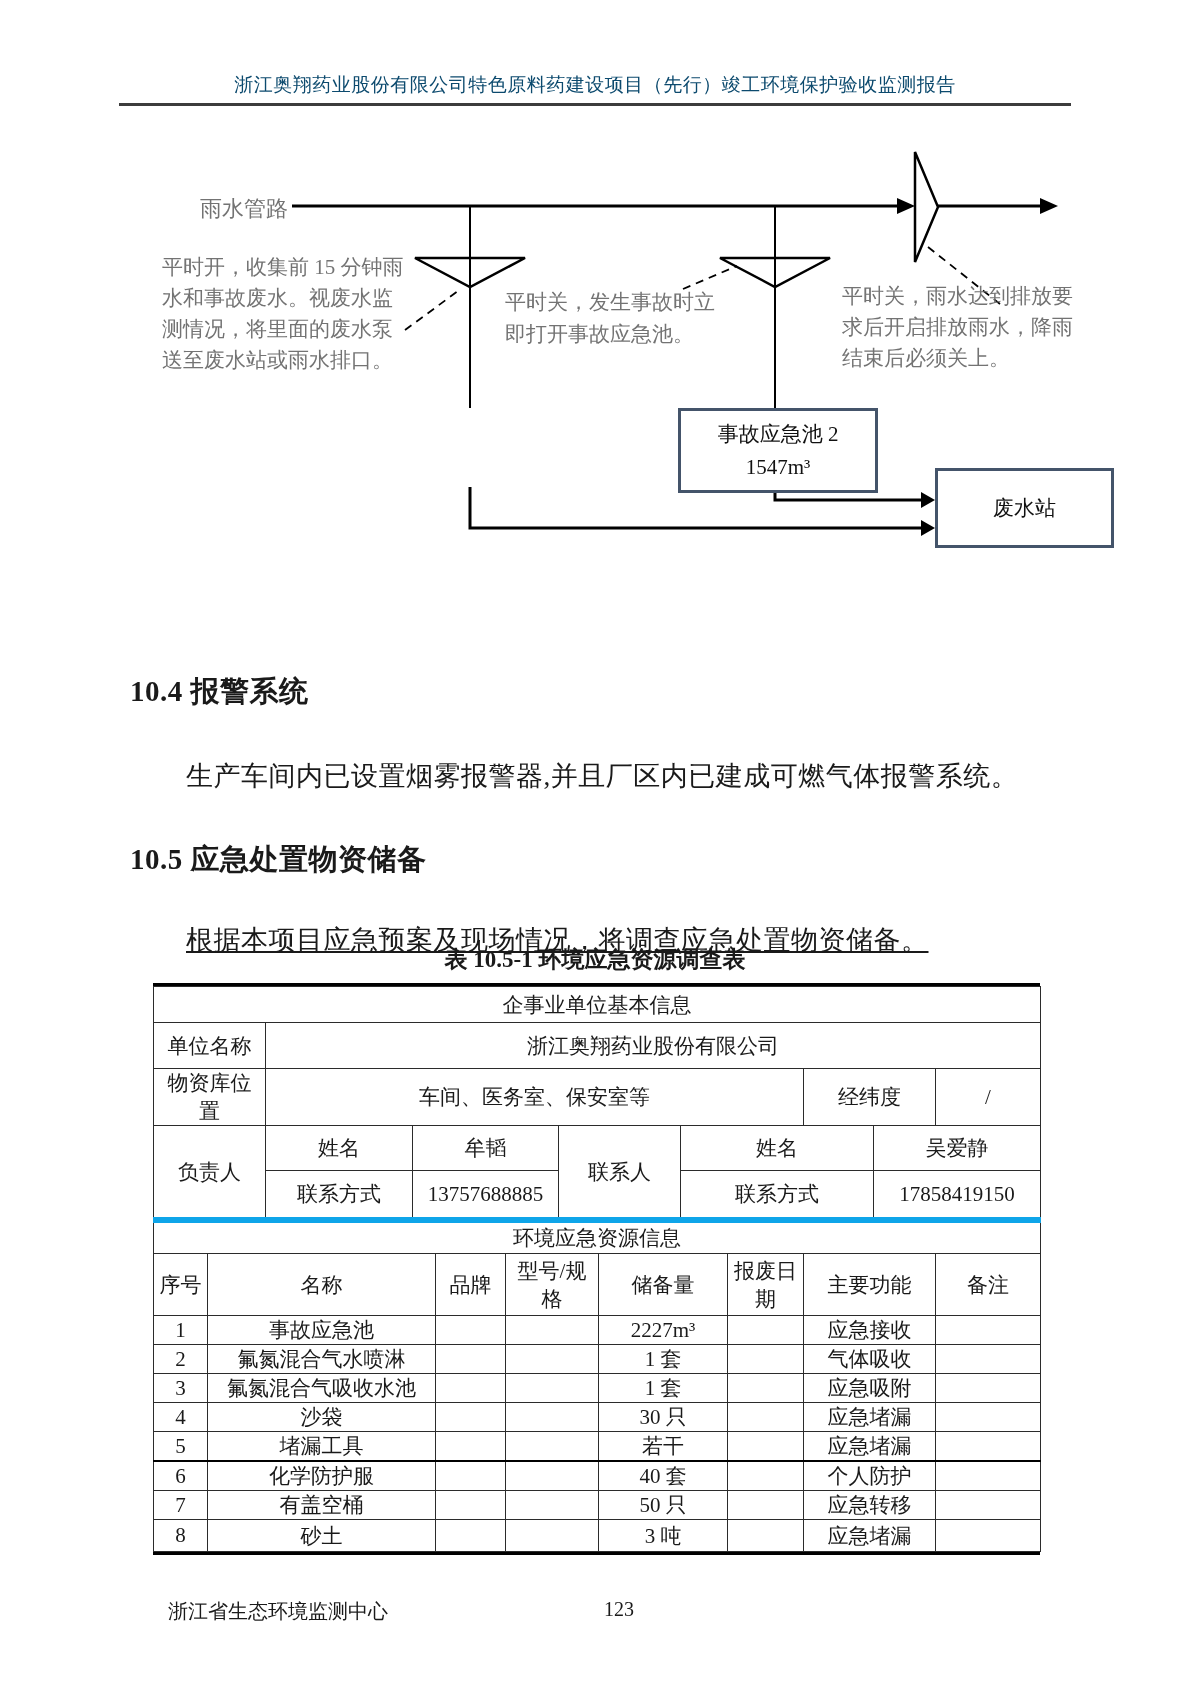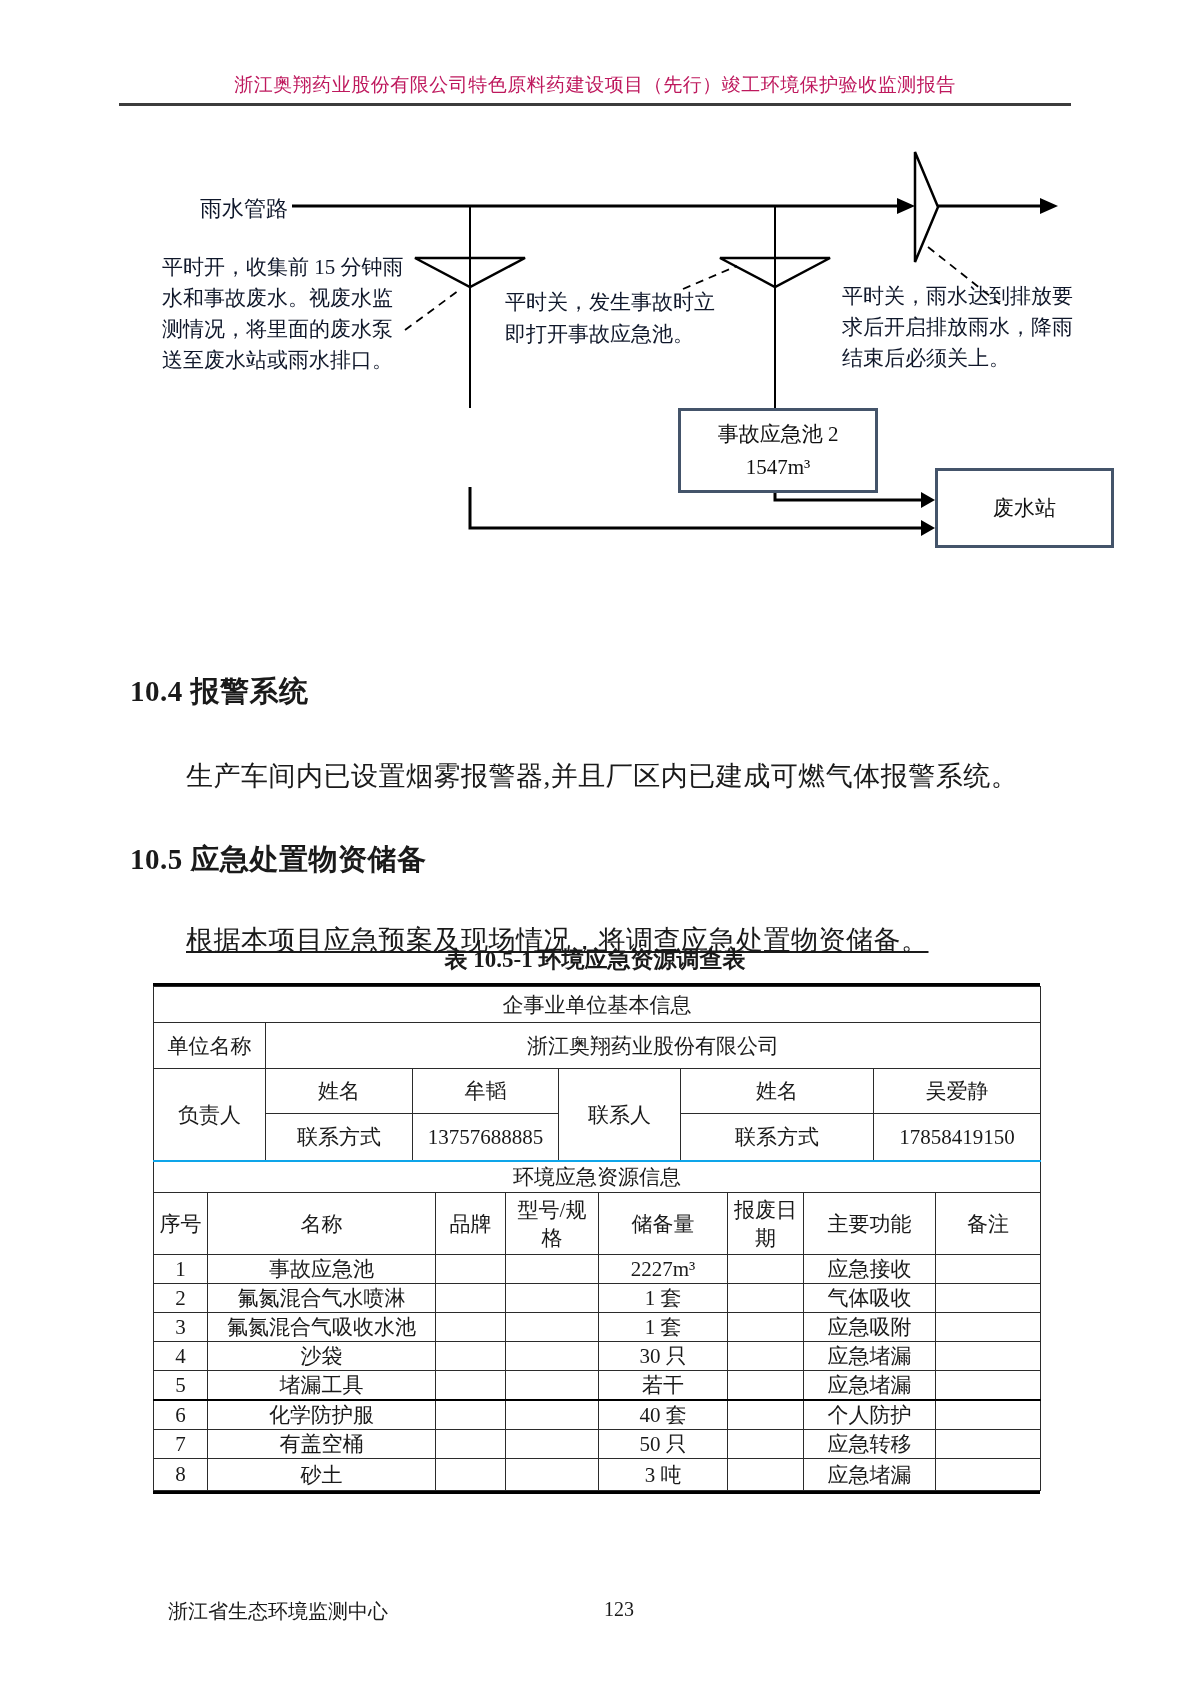--- a/index.html
+++ b/index.html
@@ -3,25 +3,25 @@
 <meta charset="utf-8">
 <style>
   html,body{margin:0;padding:0;background:#888;}
   .page{
     position:relative;width:1190px;height:1683px;margin:0 auto;
     background:#ffffff;font-family:"Liberation Serif","DejaVu Serif",serif;
     color:#1a1a1a;overflow:hidden;
   }
   .abs{position:absolute;}
   
-  .doc-header{top:72px;left:0;width:100%;text-align:center;font-size:19px;letter-spacing:.5px;color:#be185d;}
+  .doc-header{top:72px;left:0;width:100%;text-align:center;font-size:19px;letter-spacing:.5px;color:#0c4a6e;}
   .header-rule{top:103px;left:119px;width:952px;height:0;border-top:3px solid #3c3c3c;}
   
   .dg-svg{top:0;left:0;width:1190px;height:620px;}
-  .dg-text{font-size:21px;line-height:31px;white-space:pre-line;color:#0f172a;}
+  .dg-text{font-size:21px;line-height:31px;white-space:pre-line;color:#737373;}
   .pipe-label{top:193px;left:200px;font-size:22px;}
   .note-left{top:252px;left:162px;width:260px;}
   .note-mid{top:286px;left:505px;width:230px;line-height:32px;}
   .note-right{top:281px;left:842px;width:250px;}
   .dg-box{border:3px solid #44546A;background:#fff;display:flex;align-items:center;justify-content:center;
           text-align:center;font-size:21px;line-height:33px;white-space:pre-line;color:#111;}
   .box1{top:408px;left:348px;width:244px;height:79px;}
   .box2{top:408px;left:678px;width:194px;height:79px;}
   .station{top:468px;left:935px;width:173px;height:74px;}
   .fig-caption{top:585px;left:0;width:100%;text-align:center;font-weight:bold;font-size:23px;}
@@ -33,21 +33,21 @@
   .p104{top:742px;}
   .p105{top:906px;text-decoration:underline;}
   .tbl-caption{top:944px;left:0;width:100%;text-align:center;font-weight:bold;font-size:23px;}
   
   .table-wrap{top:983px;left:153px;width:887px;border-top:3.5px solid #000;border-bottom:3.5px solid #000;}
   table.sec{border-collapse:collapse;table-layout:fixed;width:887px;margin-top:-1px;}
   table.sec td{border:1px solid #2b2b2b;text-align:center;vertical-align:middle;
                font-size:21px;padding:0 4px;overflow:hidden;}
   table.sec:first-child{margin-top:0;}
   td.title-row{border-left:none;border-right:none;margin-top:42px;}
-  table.t5 td{border-top:2px solid #0ea5e9;}
+  table.t5 td{border-top:6px solid #0ea5e9;}
   tr.hseam td{border-top:2.5px solid #000;}
   
   .footer-org{top:1598px;left:168px;font-size:20px;}
   .footer-page{top:1598px;left:604px;font-size:20px;}
 </style>
 </head>
 <body>
 
 <div class="page">
 
@@ -118,20 +118,36 @@
           <col style="width:775px">
         </colgroup>
       <tbody>
           <tr style="height:46px">
         <td>单位名称</td>
         <td>浙江奥翔药业股份有限公司</td>
       </tr>
     </tbody>
       </table>
 
+    <table class="sec">
+      <colgroup>
+          <col style="width:112px">
+          <col style="width:538px">
+          <col style="width:132px">
+          <col style="width:105px">
+        </colgroup>
+      <tbody>
+          <tr style="height:46px">
+        <td>物资库位置</td>
+        <td>车间、医务室、保安室等</td>
+        <td>经纬度</td>
+        <td>/</td>
+      </tr>
+    </tbody>
+      </table>
 
     <table class="sec">
       <colgroup>
           <col style="width:112px">
           <col style="width:147px">
           <col style="width:146px">
           <col style="width:122px">
           <col style="width:193px">
           <col style="width:167px">
         </colgroup>

